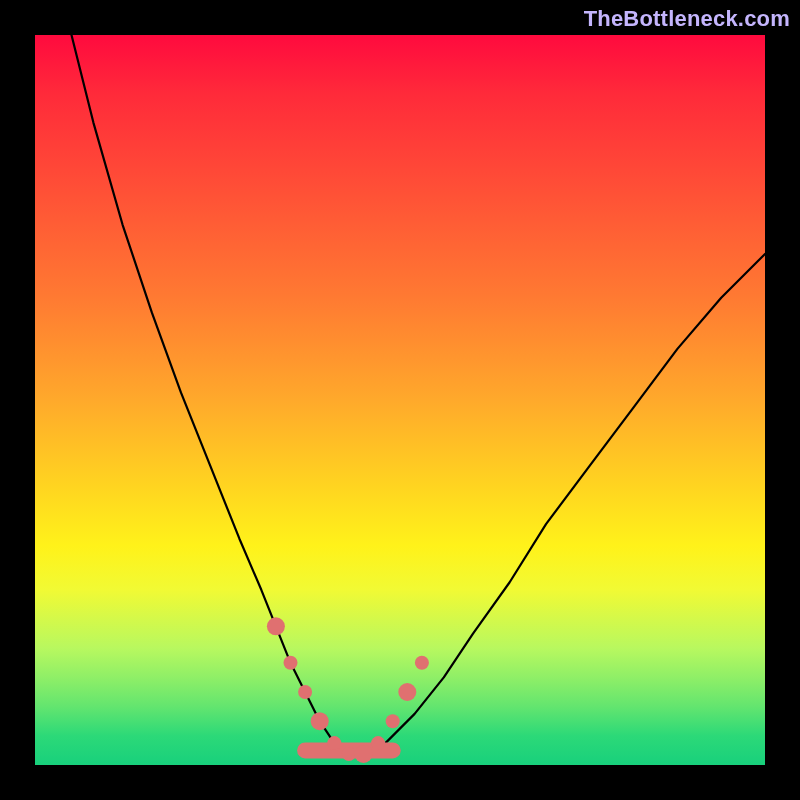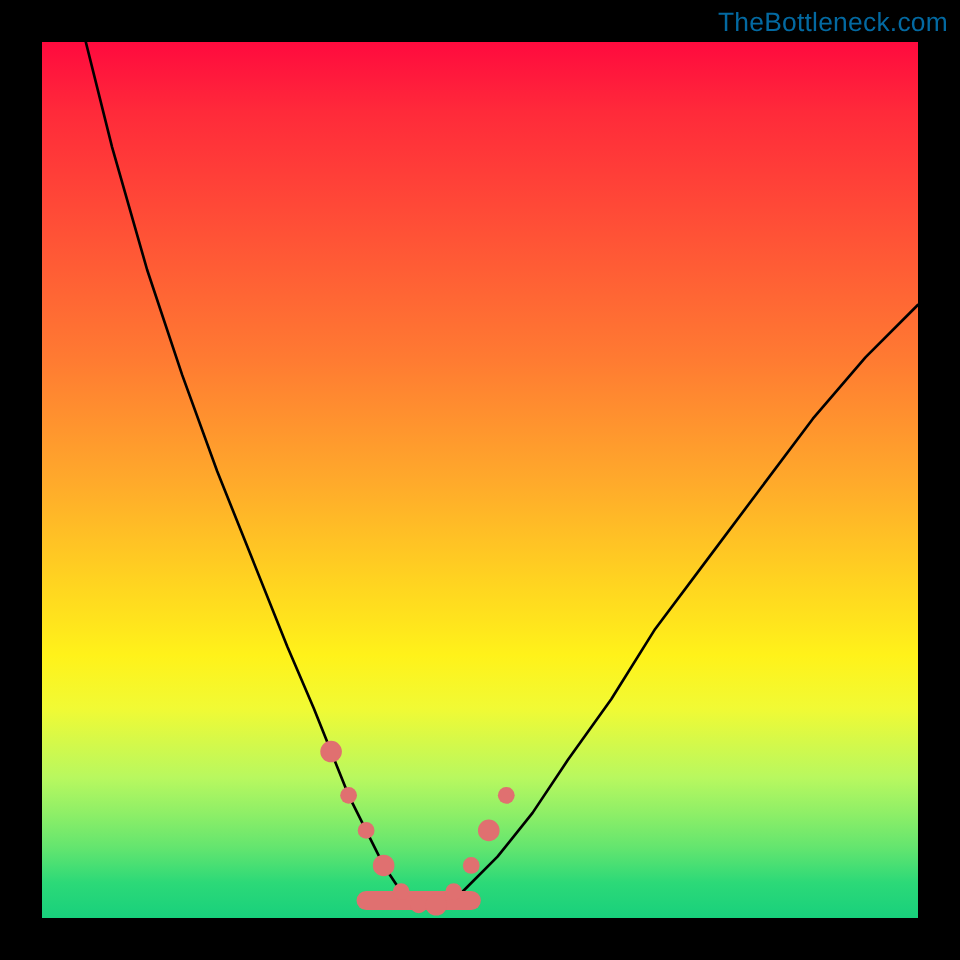--- a/index.html
+++ b/index.html
@@ -13,23 +13,23 @@
   .frame {
     position: relative;
     width: 800px;
     height: 800px;
     background: #000;
   }
   .watermark {
     position: absolute;
     top: 6px;
     right: 10px;
-    color: #0369a1;
+    color: #c4b5fd;
     font-size: 22px;
-    font-weight: 400;
+    font-weight: 700;
     letter-spacing: 0.2px;
     user-select: none;
   }
   .plot {
     position: absolute;
     left: 35px;
     top: 35px;
     width: 730px;
     height: 730px;
     

